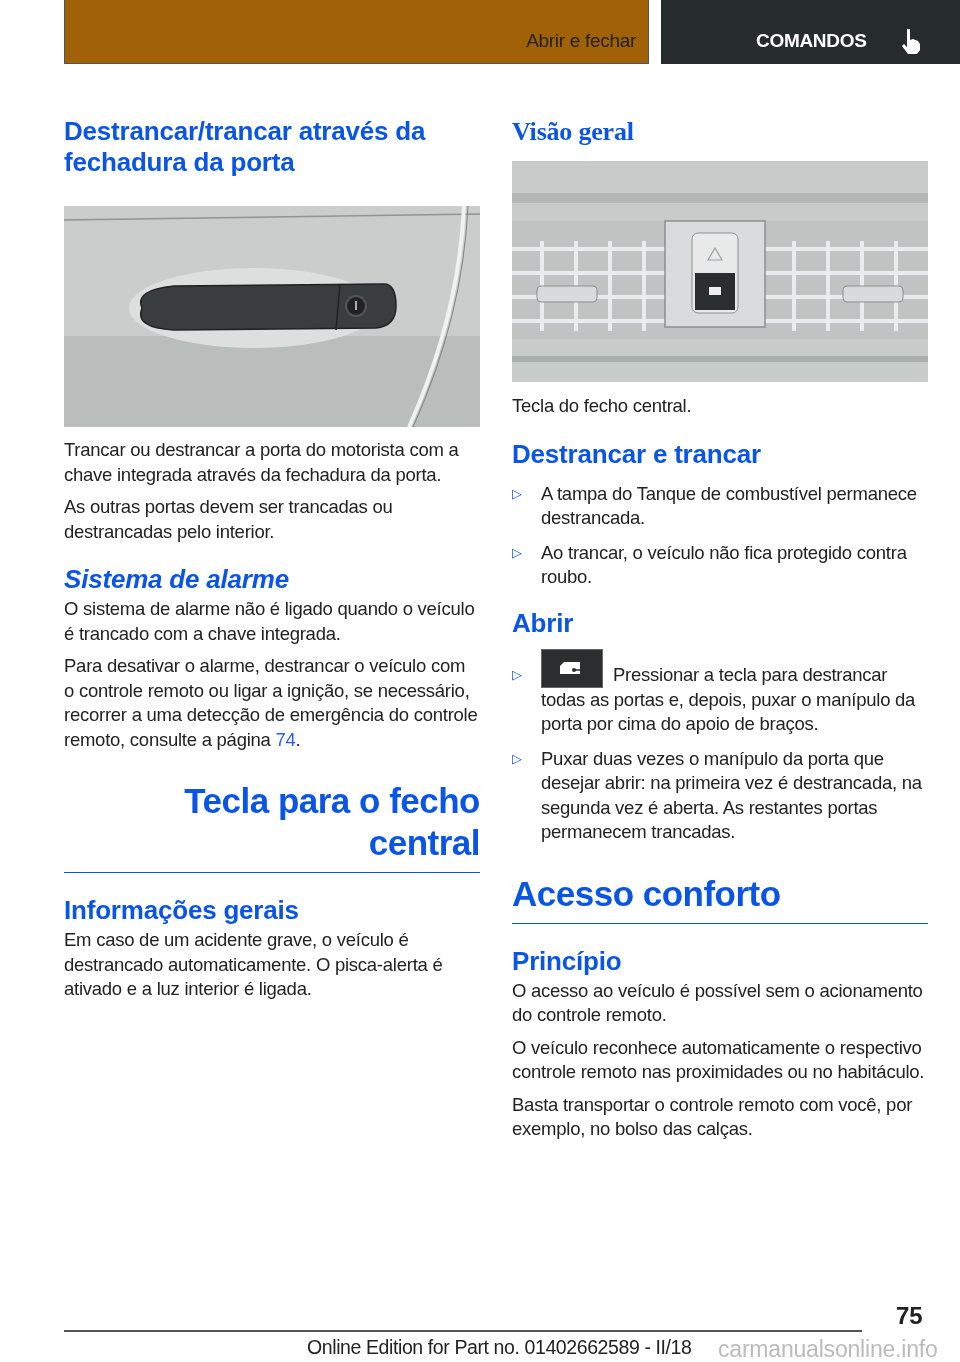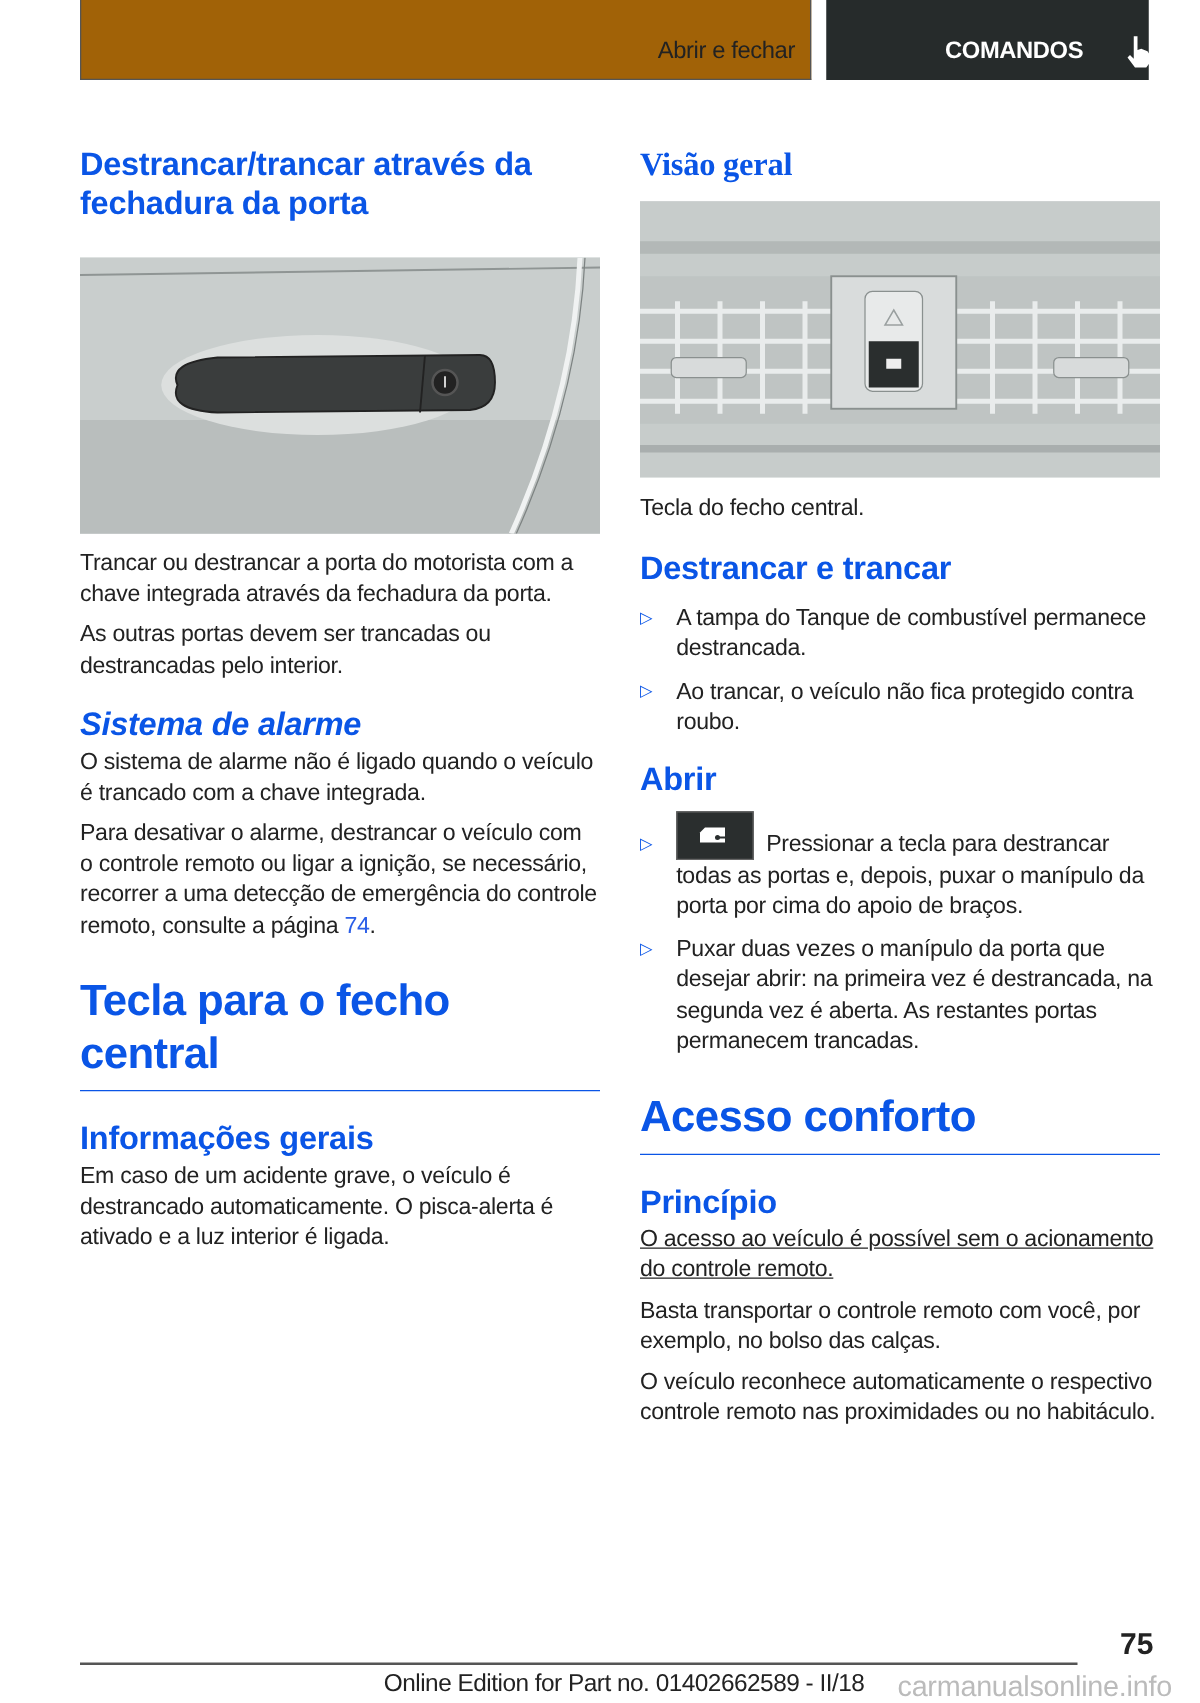--- a/index.html
+++ b/index.html
@@ -1,21 +1,21 @@
 <!DOCTYPE html>
 <html><head>
 <meta charset="utf-8">
 <style>
   html, body { margin:0; padding:0; background:#fff; }
   body { width:960px; height:1362px; position:relative; overflow:hidden;
          font-family:"Liberation Sans", "DejaVu Sans", sans-serif; color:#222; }
   .hdr-left { position:absolute; left:64px; top:0; width:585px; height:64px;
               border:1px solid #555; border-top:none; box-sizing:border-box; background:#a16207; }
   .hdr-left span { position:absolute; right:12px; top:30px; font-size:19px; color:#222; letter-spacing:-0.3px; }
-  .hdr-right { position:absolute; left:661px; top:0; width:258px; height:64px; background:#262b2b; }
+  .hdr-right { position:absolute; left:661px; top:0; width:299px; height:64px; background:#262b2b; }
   .hdr-right .lbl { position:absolute; left:95px; top:30px; font-size:19px; font-weight:bold; color:#fff; letter-spacing:-0.3px; }
   .hdr-right .ico { position:absolute; left:238px; top:27px; width:24px; height:28px; }
 
   .col { position:absolute; top:112px; width:416px; }
   .colL { left:64px; }
   .colR { left:512px; }
 
   h2 { color:#0a55e6; font-size:26px; font-weight:bold; margin:0; line-height:31px; letter-spacing:-0.2px; }
   h1 { color:#0a55e6; font-size:35px; font-weight:bold; margin:0; line-height:42px; letter-spacing:-0.5px;
        padding-bottom:8px; border-bottom:1.5px solid #0a55e6; }
@@ -61,21 +61,21 @@
       <line x1="292" y1="95" x2="292" y2="104" stroke="#ddd" stroke-width="1.5"></line>
     </svg>
   </div>
   <p style="margin-top:11px;">Trancar ou destrancar a porta do motorista com a chave integrada através da fechadura da porta.</p>
   <p>As outras portas devem ser trancadas ou destrancadas pelo interior.</p>
   <h2 style="margin-top:20px;font-style:italic;">Sistema de alarme</h2>
   <p style="margin-top:2px;">O sistema de alarme não é ligado quando o veículo é trancado com a chave integrada.</p>
   <p>
     <span>Para desativar o alarme, destrancar o veículo com o controle remoto ou ligar a ignição, se necessário, recorrer a uma detecção de emergência do controle remoto, consulte a página </span><span class="link">74</span><span>.</span>
   </p>
-  <h1 style="margin-top:28px;">Tecla para o fecho central</h1>
+  <h1 style="margin-top:28px;text-align:right;">Tecla para o fecho central</h1>
   <h2 style="margin-top:22px;">Informações gerais</h2>
   <p style="margin-top:2px;">Em caso de um acidente grave, o veículo é destrancado automaticamente. O pisca-alerta é ativado e a luz interior é ligada.</p>
 </div>
 
 <div class="col colR">
   <h2 style="margin-top:4px;font-family:Liberation Serif, serif;">Visão geral</h2>
   <div class="fig" style="width:416px;height:221px;margin-top:14px;">
     <svg width="416" height="221" viewBox="0 0 416 221">
       <rect width="416" height="221" fill="#c7cccb"></rect>
       <rect y="32" width="416" height="10" fill="#b3b8b7"></rect>
@@ -114,21 +114,21 @@
   <ul style="margin-top:10px;">
     <li><span class="bullet" style="top:14px;">▷</span><span class="keyimg"><svg width="60" height="37" viewBox="0 0 60 37">
             <path d="M22 12 h16 v12 h-20 v-8z" fill="#fff"></path>
             <circle cx="32" cy="20" r="2" fill="#2a2e2e"></circle>
             <line x1="32" y1="20" x2="38" y2="20" stroke="#2a2e2e" stroke-width="1.5"></line>
           </svg></span><span>Pressionar a tecla para destrancar todas as portas e, depois, puxar o manípulo da porta por cima do apoio de braços.</span></li>
     <li><span class="bullet">▷</span><span>Puxar duas vezes o manípulo da porta que desejar abrir: na primeira vez é destrancada, na segunda vez é aberta. As restantes portas permanecem trancadas.</span></li>
   </ul>
   <h1 style="margin-top:28px;">Acesso conforto</h1>
   <h2 style="margin-top:22px;">Princípio</h2>
-  <p style="margin-top:2px;text-decoration:underline;">O acesso ao veículo é possível sem o acionamento do controle remoto.</p>
+  <p style="margin-top:2px;">O acesso ao veículo é possível sem o acionamento do controle remoto.</p>
+  <p>O veículo reconhece automaticamente o respectivo controle remoto nas proximidades ou no habitáculo.</p>
   <p>Basta transportar o controle remoto com você, por exemplo, no bolso das calças.</p>
-  <p>O veículo reconhece automaticamente o respectivo controle remoto nas proximidades ou no habitáculo.</p>
 </div>
 
 <div class="pageno">75</div>
 <div class="foot-line"></div>
 <div class="edition">Online Edition for Part no. 01402662589 - II/18</div>
 <div class="wm">carmanualsonline.info</div>
 
 </body></html>

